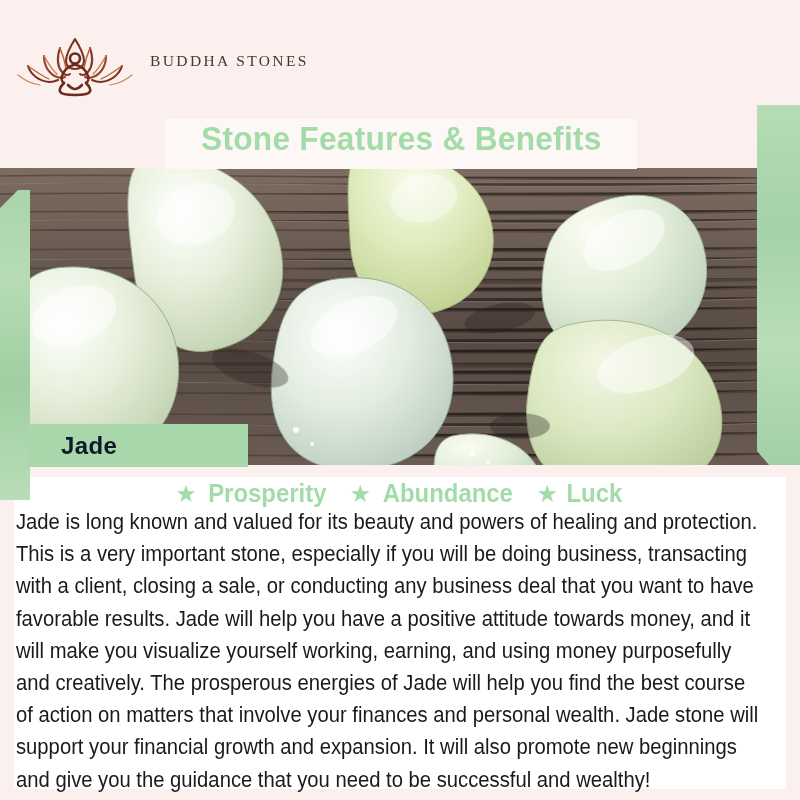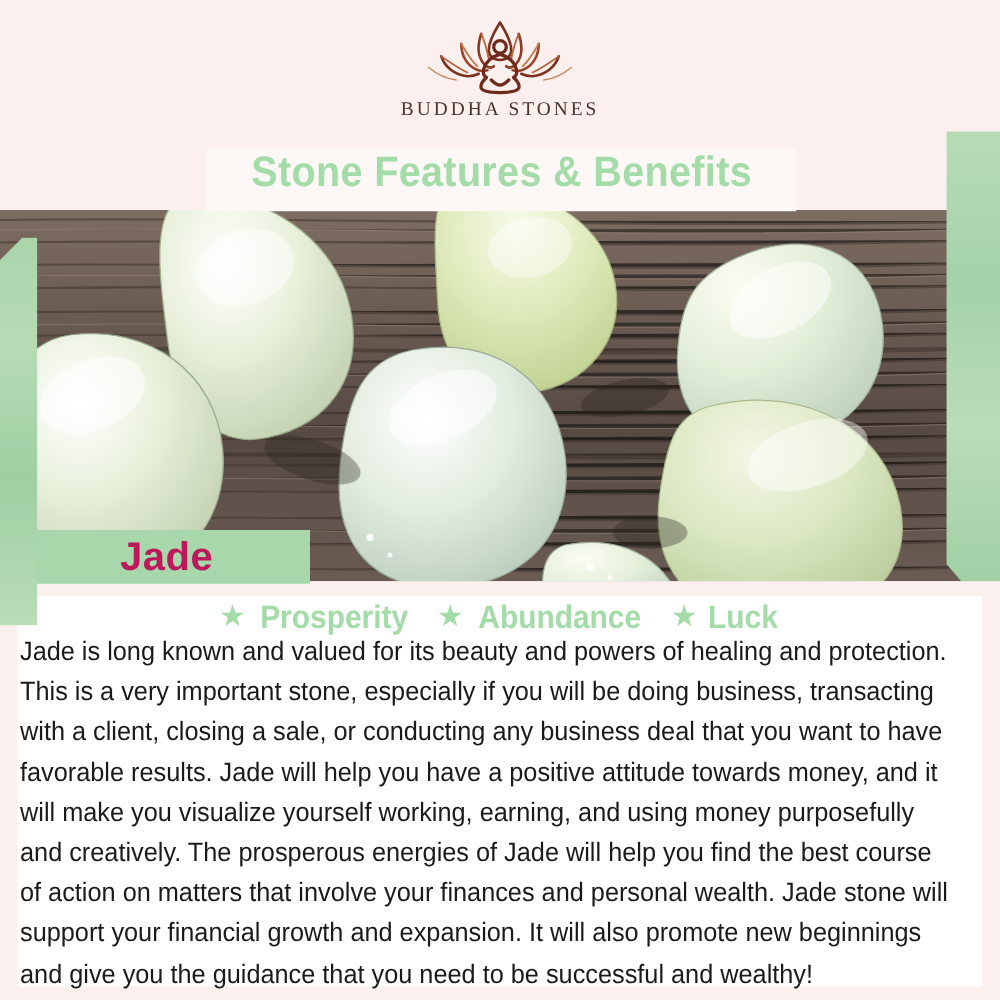--- a/index.html
+++ b/index.html
@@ -24,21 +24,21 @@
     overflow: hidden;
   }
 
   
   .header {
     position: absolute;
     left: 0; top: 0;
     width: 800px; height: 118px;
     background: #fbf0ee;
     display: flex;
-    flex-direction: column;
+    flex-direction: row;
     align-items: center;
     justify-content: flex-start;
   }
   .logo-mark {
     margin-top: 14px;
     width: 150px;
     height: 62px;
     display: block;
   }
   .logo-wordmark {
@@ -114,24 +114,24 @@
     left: 28px;
     top: 424px;
     width: 220px;
     height: 43px;
     background: #a7d7ab;
     display: flex;
     align-items: center;
     z-index: 7;
   }
   .jade-label-text {
-    margin-left: 68px;
-    font-size: 32px;
+    margin-left: 33px;
+    font-size: 24px;
     font-weight: bold;
-    color: #be185d;
+    color: #0f172a;
     letter-spacing: 0.4px;
   }
 
   
   .content {
     position: absolute;
     left: 0;
     top: 465px;
     width: 800px;
     height: 335px;

